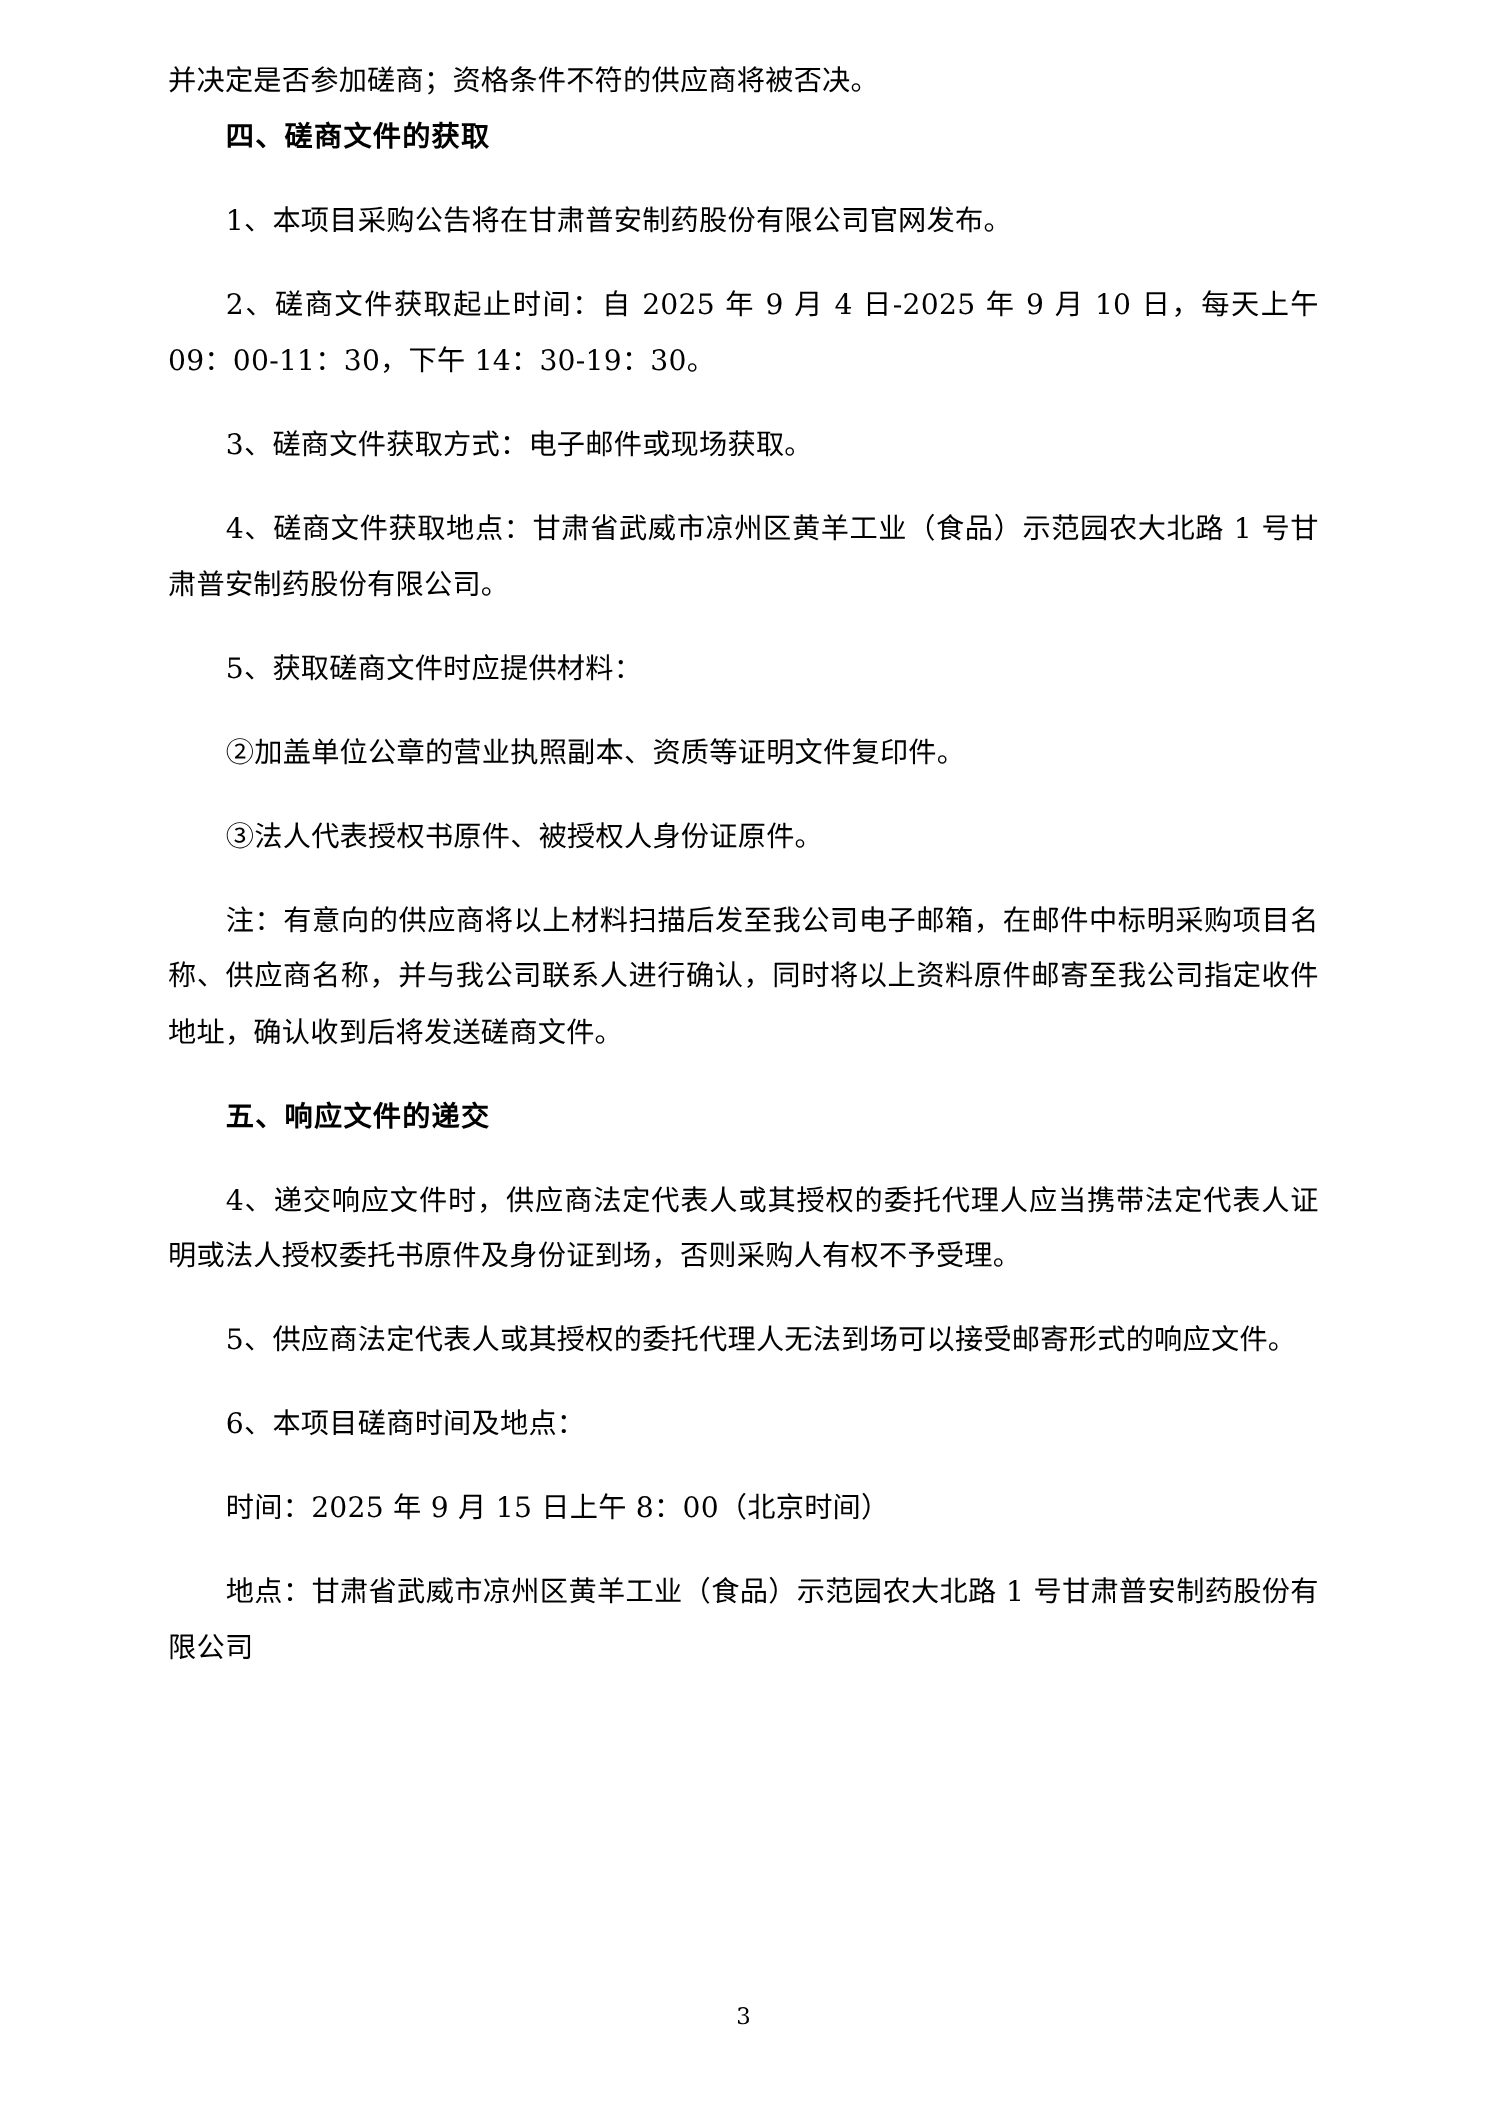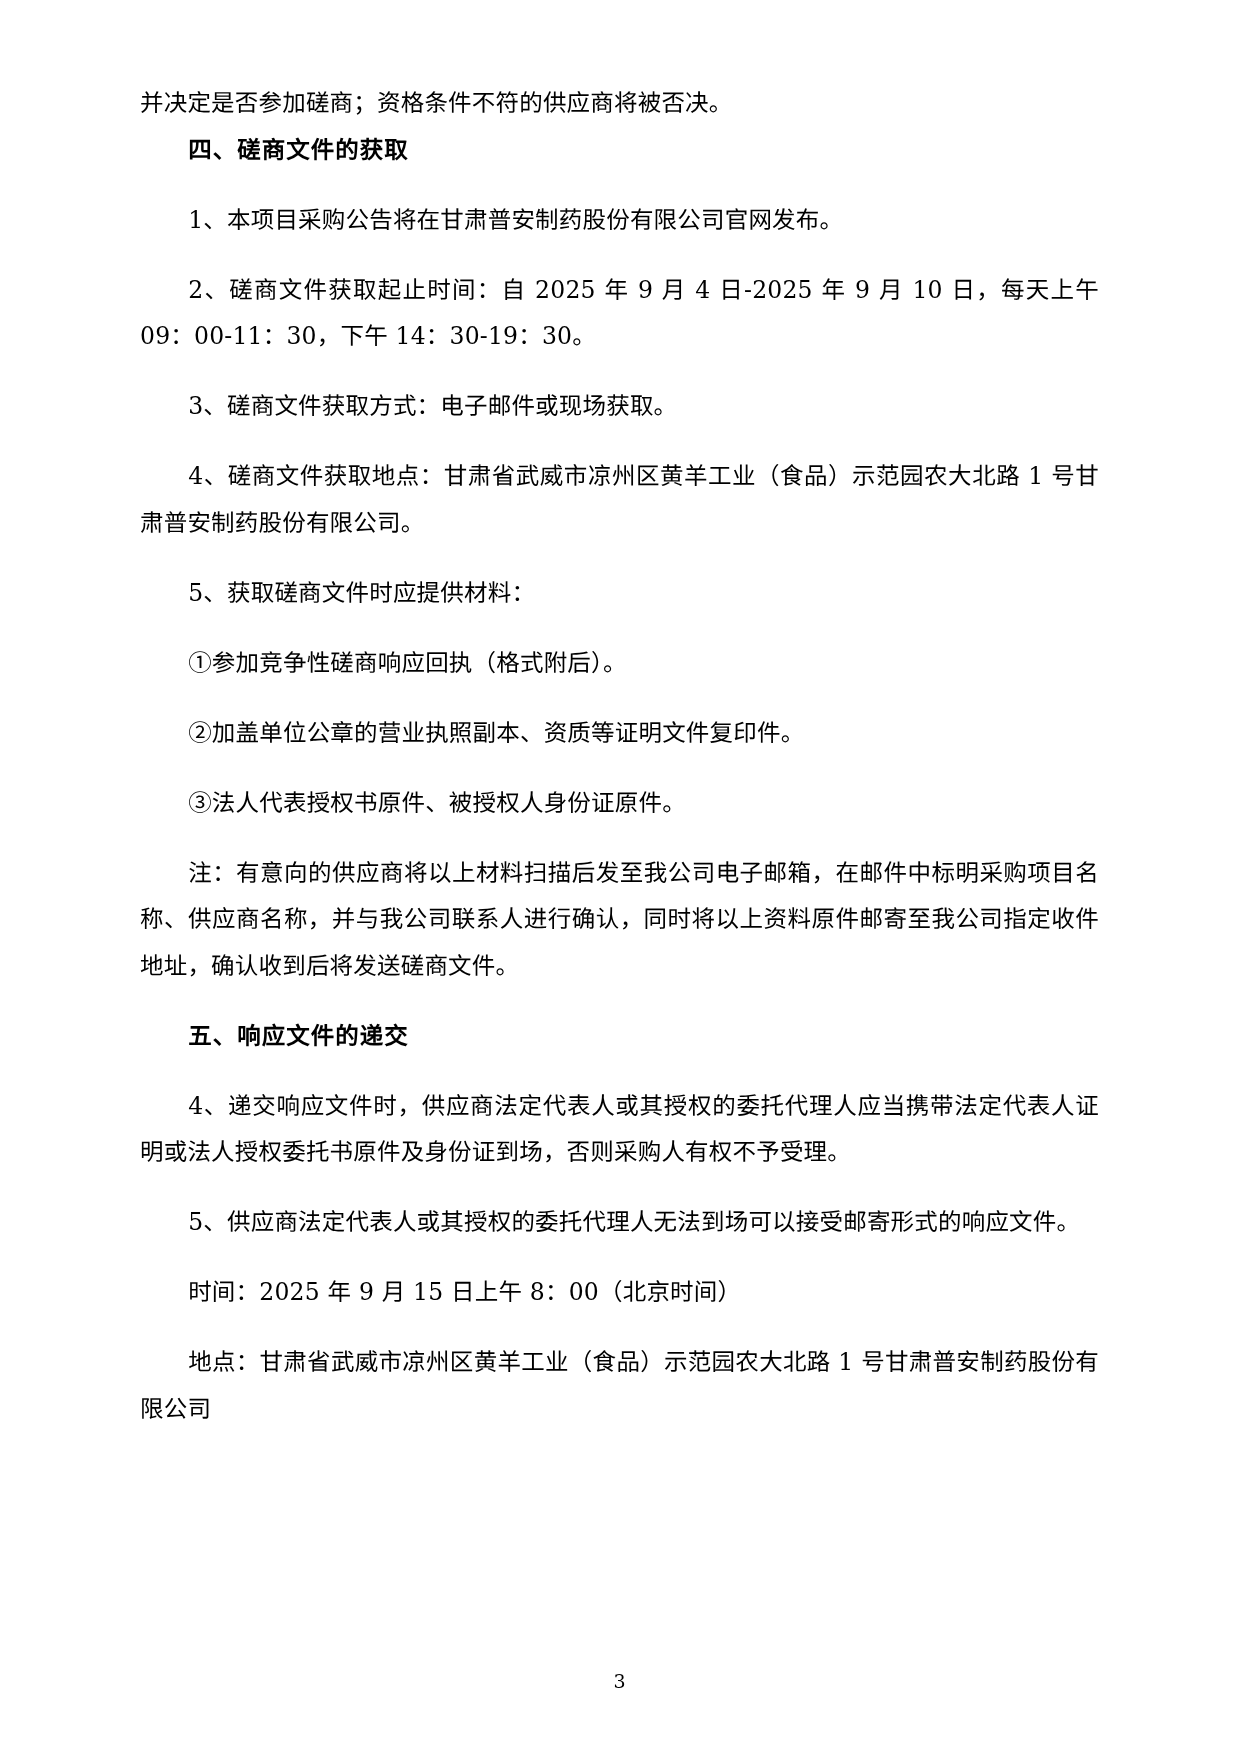--- a/index.html
+++ b/index.html
@@ -15,21 +15,21 @@
     font-family: "DejaVu Serif", "Liberation Serif", serif;
     color: #000000;
     overflow: hidden;
   }
   .page {
     position: absolute;
     left: 0; top: 0;
     width: 1239px;
     height: 1754px;
     box-sizing: border-box;
-    padding: 80px 140px 70px 140px;
+    padding: 44px 140px 70px 140px;
   }
   .doc-body {
     font-size: 23.5px;
     line-height: 1.98;
     text-align: justify;
     letter-spacing: 0.2px;
   }
   .para {
     margin: 0;
     text-indent: 0;
@@ -61,28 +61,28 @@
 
     <p class="para">并决定是否参加磋商；资格条件不符的供应商将被否决。</p>
 
     <p class="heading">四、磋商文件的获取</p>
 
     <p class="indent">1、本项目采购公告将在甘肃普安制药股份有限公司官网发布。</p>
     <p class="indent">2、磋商文件获取起止时间：自 2025 年 9 月 4 日-2025 年 9 月 10 日，每天上午 09：00-11：30，下午 14：30-19：30。</p>
     <p class="indent">3、磋商文件获取方式：电子邮件或现场获取。</p>
     <p class="indent">4、磋商文件获取地点：甘肃省武威市凉州区黄羊工业（食品）示范园农大北路 1 号甘肃普安制药股份有限公司。</p>
     <p class="indent">5、获取磋商文件时应提供材料：</p>
-    <p class="indent">①参加竞争性磋商响应回执（格式附后）。</p>
     <p class="indent">②加盖单位公章的营业执照副本、资质等证明文件复印件。</p>
     <p class="indent">③法人代表授权书原件、被授权人身份证原件。</p>
     <p class="indent">注：有意向的供应商将以上材料扫描后发至我公司电子邮箱，在邮件中标明采购项目名称、供应商名称，并与我公司联系人进行确认，同时将以上资料原件邮寄至我公司指定收件地址，确认收到后将发送磋商文件。</p>
 
     <p class="heading">五、响应文件的递交</p>
 
     <p class="indent">4、递交响应文件时，供应商法定代表人或其授权的委托代理人应当携带法定代表人证明或法人授权委托书原件及身份证到场，否则采购人有权不予受理。</p>
     <p class="indent">5、供应商法定代表人或其授权的委托代理人无法到场可以接受邮寄形式的响应文件。</p>
+    <p class="indent">6、本项目磋商时间及地点：</p>
     <p class="indent">时间：2025 年 9 月 15 日上午 8：00（北京时间）</p>
     <p class="indent">地点：甘肃省武威市凉州区黄羊工业（食品）示范园农大北路 1 号甘肃普安制药股份有限公司</p>
 
   </div>
 
   <div class="page-number">3</div>
 </div>
 
 </body></html>

